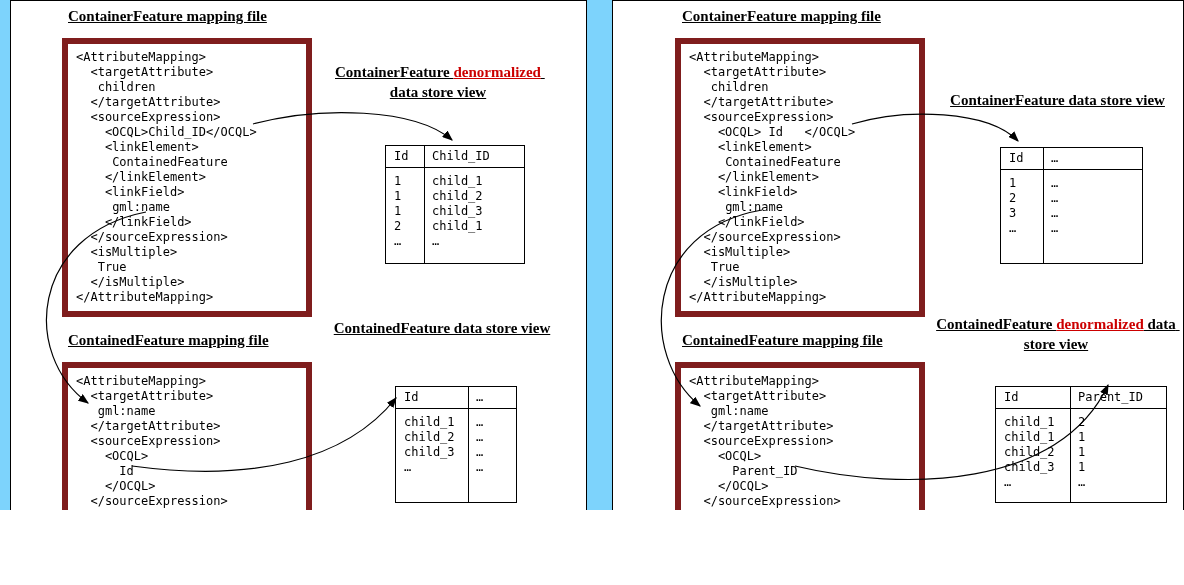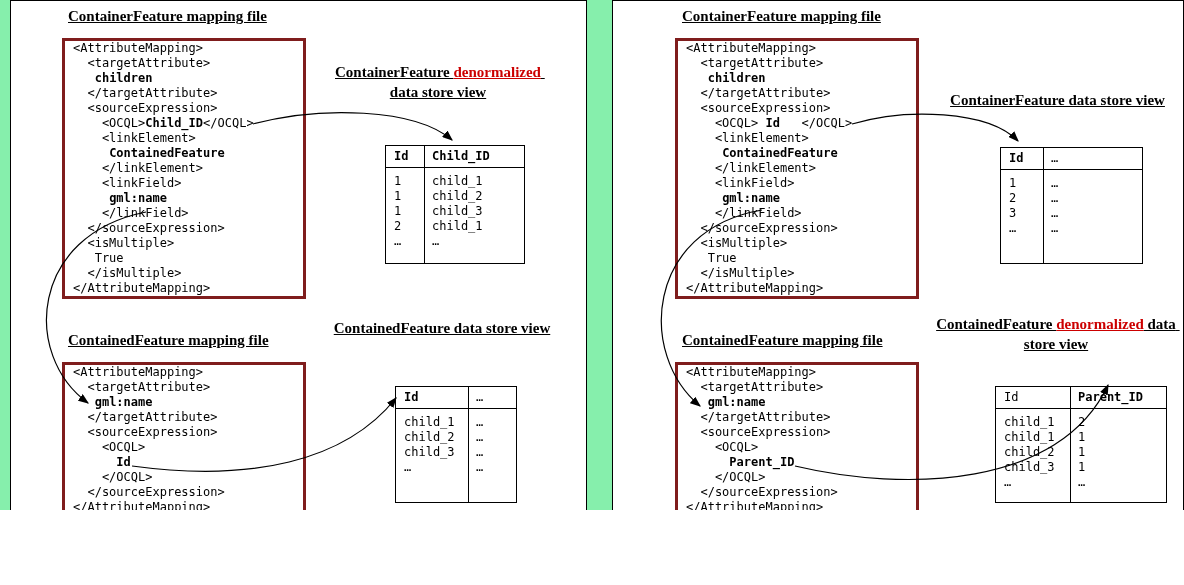--- a/index.html
+++ b/index.html
@@ -1,25 +1,25 @@
 <!DOCTYPE html>
 <html style="--red: #cc0000;"><head>
 <meta charset="utf-8">
 <style>
   html,body{margin:0;padding:0;background:#fff;}
-  .page{position:relative;width:1184px;height:510px;background:#86efac;overflow:hidden;
+  .page{position:relative;width:1184px;height:510px;background:#7dd3fc;overflow:hidden;
         font-family:"DejaVu Sans Mono",monospace;color:#000;}
   .panel{position:absolute;border:1px solid #000;background:#fff;}
   .map-title{position:absolute;font:bold 15px/18px "Liberation Serif",serif;
              text-decoration:underline;white-space:nowrap;}
   .vheading{position:absolute;font:bold 15px/20px "Liberation Serif",serif;text-align:center;}
   .vheading span{text-decoration:underline;white-space:pre-wrap;}
-  .codebox{position:absolute;border:3px solid #7f1d1d;background:#fff;
-           font:12px/15px "DejaVu Sans Mono",monospace;padding:0 8px;white-space:pre;}
-  .b{font-weight:bold;}
+  .codebox{position:absolute;border:6px solid #7f1d1d;background:#fff;
+           font:12px/15px "DejaVu Sans Mono",monospace;padding:6px 8px;white-space:pre;}
+  .b{font-weight:normal;}
   .r{color:var(--red,#cc0000);text-decoration:underline;}
   .dtable{position:absolute;border:1px solid #000;background:#fff;
           font:12px/15px "DejaVu Sans Mono",monospace;box-sizing:border-box;}
   .dtable::before{content:"";position:absolute;top:0;bottom:0;left:var(--c1);
                   width:0;border-left:1px solid #000;}
   .trow{display:flex;}
   .thead{border-bottom:1px solid #000;}
   .tcell{box-sizing:border-box;padding:0 8px;}
   .tcell:first-child{width:var(--c1);flex:0 0 var(--c1);}
   .thead .tcell{padding:3px 8px;}

